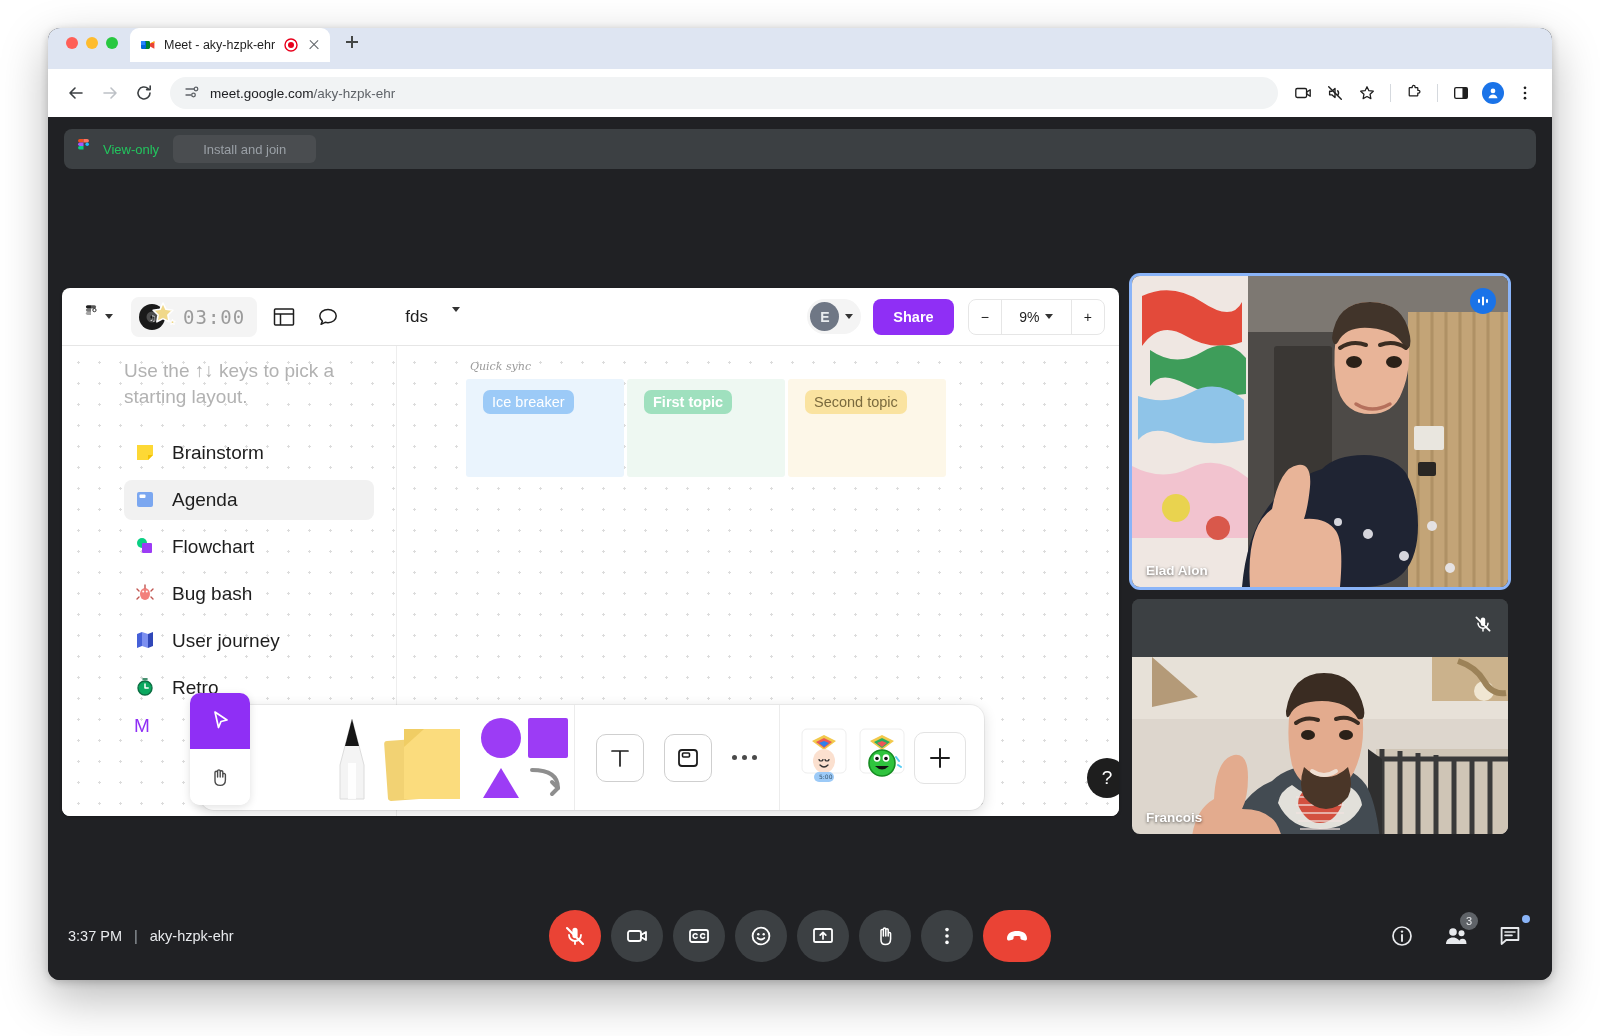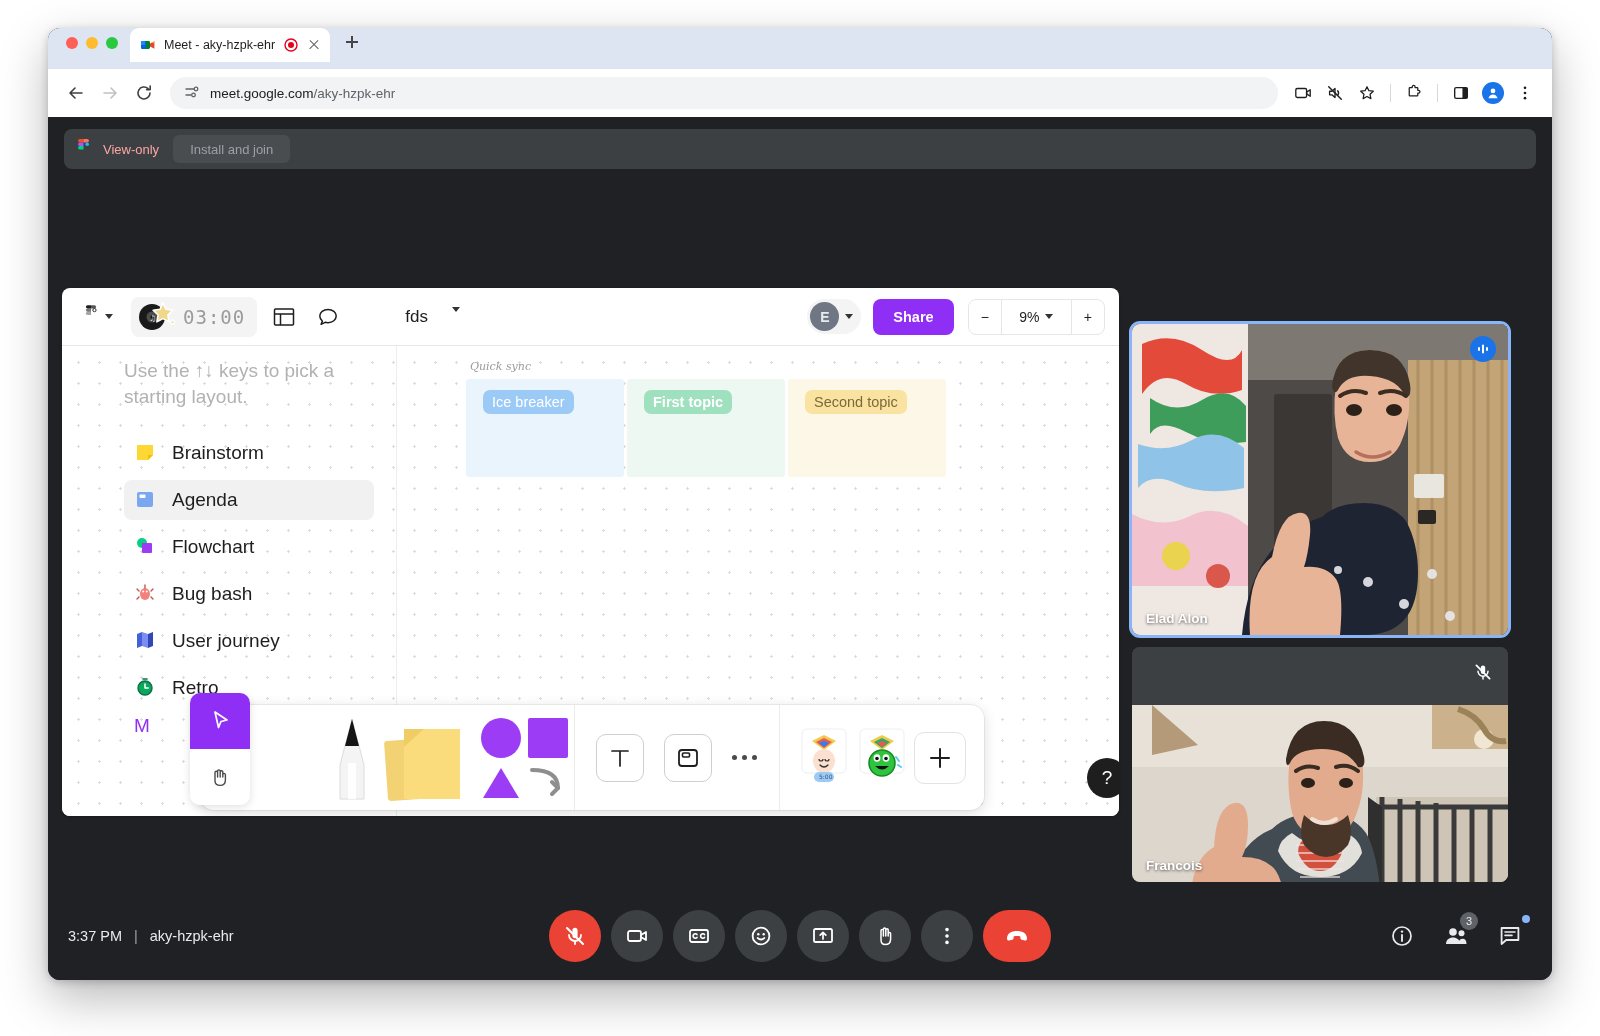--- a/index.html
+++ b/index.html
@@ -104,23 +104,23 @@
   }
   #banner {
     position: absolute; left: 16px; top: 12px;
     width: 1472px; height: 40px;
     background: #3c4043; border-radius: 8px;
     display: flex; align-items: center; padding: 0 10px 0 12px;
     color: #e8eaed; font-size: 13.5px;
   }
   .figma-logo { width: 15px; height: 21px; flex: 0 0 15px; margin-right: 12px; }
   #banner-text { flex: 1; }
-  #view-only { font-size: 13px; color: #fca5a5; margin-right: 14px; }
+  #view-only { font-size: 13px; color: #22c55e; margin-right: 14px; }
   #install-join {
-    height: 28px; padding: 0 17px; border-radius: 6px;
+    height: 28px; padding: 0 30px; border-radius: 6px;
     background: #4a4d50; color: #9aa0a6; font-size: 13px;
     display: flex; align-items: center;
   }
 
   
   #figma-card {
     position: absolute; left: 14px; top: 171px;
     width: 1057px; height: 528px;
     background: #ffffff; border-radius: 8px; overflow: hidden;
     box-shadow: 0 1px 3px rgba(0,0,0,.25);
@@ -254,21 +254,20 @@
     width: 40px; height: 40px; border-radius: 50%;
     background: #1e1e1e; color: #ffffff;
     display: flex; align-items: center; justify-content: center;
     font-size: 19px;
   }
 
   
   .tile {
     position: absolute; border-radius: 8px; overflow: hidden;
     background: #3c4043;
-    margin-top: 48px;
   }
   #tile-elad { left: 1084px; top: 159px; width: 376px; height: 311px;
                box-shadow: 0 0 0 3px #8ab4f8; }
   #tile-francois { left: 1084px; top: 482px; width: 376px; height: 235px; }
   .tile-video { position: absolute; inset: 0; }
   .tile-name {
     position: absolute; left: 14px; bottom: 9px;
     color: #ffffff; font-size: 13.5px;
     text-shadow: 0 1px 3px rgba(0,0,0,.6);
     font-weight: bold;

